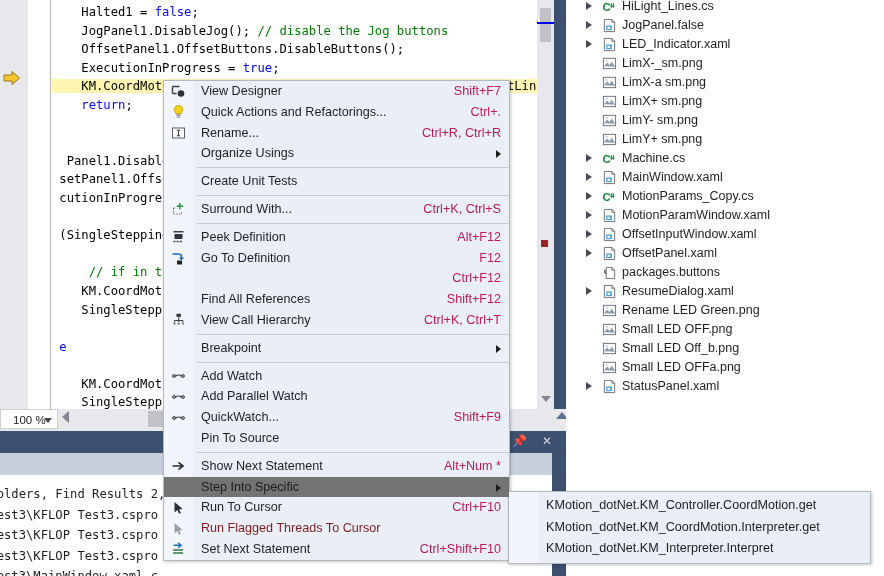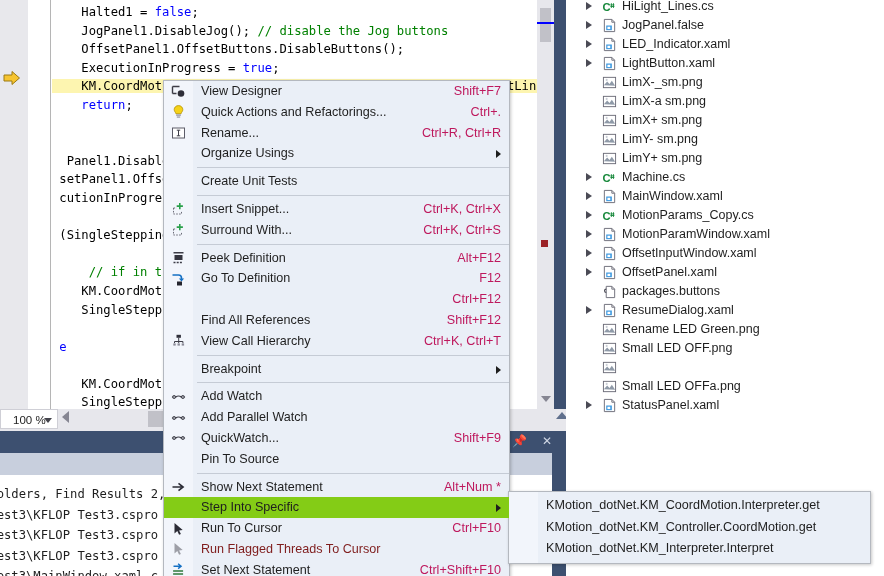--- a/index.html
+++ b/index.html
@@ -69,21 +69,21 @@
      border-top:4.5px solid transparent;border-bottom:4.5px solid transparent;border-left:6px solid #4b4b55;}
   .se-ico{position:absolute;left:36px;top:2px;width:15px;height:15px;}
   .se-lbl{position:absolute;left:56px;top:0;}
 
   
   .ctxmenu{position:absolute;left:163px;top:80px;width:345px;
      background:#eaeff7;border:1px solid #b4b8bf;box-shadow:1px 1px 3px rgba(0,0,0,.22);
      font-size:12.6px;color:#1e1e1e;}
   .ctx-gutter{position:absolute;left:0;top:0;width:29px;height:100%;background:#f2f5fb;}
   .ctx-item{position:relative;height:20.8px;line-height:20.8px;white-space:nowrap;z-index:2;}
-  .ctx-item.sel{background:#84cc16;}
+  .ctx-item.sel{background:#737373;}
   .ctx-item.disabled .ctx-lbl{color:#7f1d1d;text-align:right;}
   .ctx-lbl{position:absolute;left:37px;top:0;}
   .ctx-key{position:absolute;right:8px;top:0;color:#be185d;text-align:right;}
   .ctx-arrow{position:absolute;right:8px;top:7px;width:0;height:0;
      border-top:4px solid transparent;border-bottom:4px solid transparent;border-left:5.5px solid #1e1e1e;}
   .ctx-ico{position:absolute;left:6px;top:2.5px;width:17px;height:16px;z-index:3;}
   .ctx-sep{position:relative;height:1px;margin:3px 0 3px 33px;background:#c5cbd5;z-index:2;}
 
   
   .submenu{position:absolute;left:508px;top:491px;width:361px;
@@ -170,30 +170,20 @@
           <span class="se-exp"></span>
           <svg viewBox="0 0 16 16" class="se-ico">
             <path d="M2.5 1.5 h8 l3 3 v10 h-11 Z" fill="#ffffff" stroke="#6c6c78" stroke-width="1"></path>
             <path d="M10.5 1.5 v3 h3" fill="none" stroke="#6c6c78" stroke-width="1"></path>
             <rect x="4.5" y="8" width="6" height="5" fill="#3f9ae0"></rect>
             <rect x="5.8" y="9.3" width="3" height="2.5" fill="#ffffff"></rect>
           </svg>
           <span class="se-lbl">LED_Indicator.xaml</span>
         </div>
         <div class="se-row">
-          <span class="se-exp"></span>
-          <svg viewBox="0 0 16 16" class="se-ico">
-            <path d="M2.5 1.5 h8 l3 3 v10 h-11 Z" fill="#ffffff" stroke="#6c6c78" stroke-width="1"></path>
-            <path d="M10.5 1.5 v3 h3" fill="none" stroke="#6c6c78" stroke-width="1"></path>
-            <rect x="4.5" y="8" width="6" height="5" fill="#3f9ae0"></rect>
-            <rect x="5.8" y="9.3" width="3" height="2.5" fill="#ffffff"></rect>
-          </svg>
-          <span class="se-lbl">LightButton.xaml</span>
-        </div>
-        <div class="se-row">
           <svg viewBox="0 0 16 16" class="se-ico">
             <rect x="1.5" y="2.5" width="13" height="11" fill="#ffffff" stroke="#6c6c78" stroke-width="1"></rect>
             <path d="M2 11 L5.5 7 L8 9.5 L10.5 6 L14 11.5 Z" fill="#8f9aa8"></path>
             <circle cx="5" cy="5.2" r="1.1" fill="#c9cdd4"></circle>
           </svg>
           <span class="se-lbl">LimX-_sm.png</span>
         </div>
         <div class="se-row">
           <svg viewBox="0 0 16 16" class="se-ico">
             <rect x="1.5" y="2.5" width="13" height="11" fill="#ffffff" stroke="#6c6c78" stroke-width="1"></rect>
@@ -315,20 +305,21 @@
             <circle cx="5" cy="5.2" r="1.1" fill="#c9cdd4"></circle>
           </svg>
           <span class="se-lbl">Small LED OFF.png</span>
         </div>
         <div class="se-row">
           <svg viewBox="0 0 16 16" class="se-ico">
             <rect x="1.5" y="2.5" width="13" height="11" fill="#ffffff" stroke="#6c6c78" stroke-width="1"></rect>
             <path d="M2 11 L5.5 7 L8 9.5 L10.5 6 L14 11.5 Z" fill="#8f9aa8"></path>
             <circle cx="5" cy="5.2" r="1.1" fill="#c9cdd4"></circle>
           </svg>
+          <span class="se-lbl">Small LED Off_b.png</span>
         </div>
         <div class="se-row">
           <svg viewBox="0 0 16 16" class="se-ico">
             <rect x="1.5" y="2.5" width="13" height="11" fill="#ffffff" stroke="#6c6c78" stroke-width="1"></rect>
             <path d="M2 11 L5.5 7 L8 9.5 L10.5 6 L14 11.5 Z" fill="#8f9aa8"></path>
             <circle cx="5" cy="5.2" r="1.1" fill="#c9cdd4"></circle>
           </svg>
           <span class="se-lbl">Small LED OFFa.png</span>
         </div>
         <div class="se-row">
@@ -374,28 +365,20 @@
         </div>
         <div class="ctx-item">
           <span class="ctx-lbl">Organize Usings</span>
           <span class="ctx-arrow"></span>
         </div>
         <div class="ctx-sep"></div>
         <div class="ctx-item">
           <span class="ctx-lbl">Create Unit Tests</span>
         </div>
         <div class="ctx-sep"></div>
-        <div class="ctx-item">
-          <svg viewBox="0 0 16 16" class="ctx-ico">
-            <path d="M8.5 2 h1.6 v2.3 h2.3 v1.6 h-2.3 v2.3 h-1.6 v-2.3 h-2.3 v-1.6 h2.3 Z" fill="#2aa04a"></path>
-            <path d="M3 7 h3 M3 7 v6 h8 v-3" stroke="#6c6c78" stroke-width="1" fill="none" stroke-dasharray="1.6 1.3"></path>
-          </svg>
-          <span class="ctx-lbl">Insert Snippet...</span>
-          <span class="ctx-key">Ctrl+K, Ctrl+X</span>
-        </div>
         <div class="ctx-item">
           <svg viewBox="0 0 16 16" class="ctx-ico">
             <path d="M8.5 2 h1.6 v2.3 h2.3 v1.6 h-2.3 v2.3 h-1.6 v-2.3 h-2.3 v-1.6 h2.3 Z" fill="#2aa04a"></path>
             <path d="M3 7 h3 M3 7 v6 h8 v-3" stroke="#6c6c78" stroke-width="1" fill="none" stroke-dasharray="1.6 1.3"></path>
           </svg>
           <span class="ctx-lbl">Surround With...</span>
           <span class="ctx-key">Ctrl+K, Ctrl+S</span>
         </div>
         <div class="ctx-sep"></div>
         <div class="ctx-item">
@@ -501,24 +484,24 @@
           <span class="ctx-lbl">Set Next Statement</span>
           <span class="ctx-key">Ctrl+Shift+F10</span>
         </div>
       </div>
   </div>
 
   <div class="submenu">
     <div class="sub-gutter"></div>
     <div id="sub-list" style="position:relative;z-index:2;">
         <div class="sub-item">
+          <span class="sub-lbl">KMotion_dotNet.KM_Controller.CoordMotion.get</span>
+        </div>
+        <div class="sub-item">
           <span class="sub-lbl">KMotion_dotNet.KM_CoordMotion.Interpreter.get</span>
-        </div>
-        <div class="sub-item">
-          <span class="sub-lbl">KMotion_dotNet.KM_Controller.CoordMotion.get</span>
         </div>
         <div class="sub-item">
           <span class="sub-lbl">KMotion_dotNet.KM_Interpreter.Interpret</span>
         </div>
       </div>
   </div>
 
 </div>
 
 </body></html>

